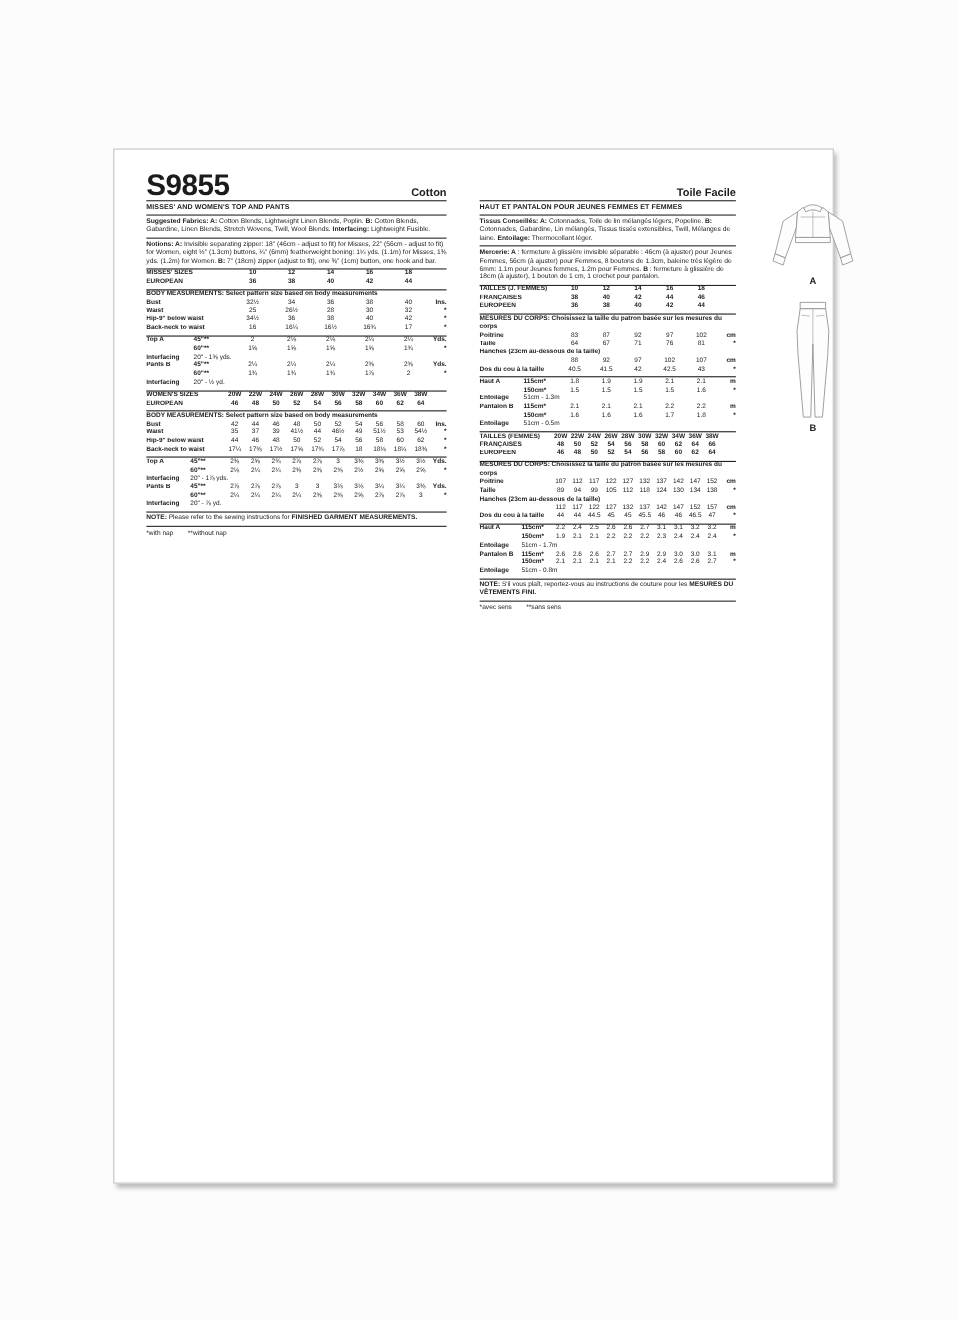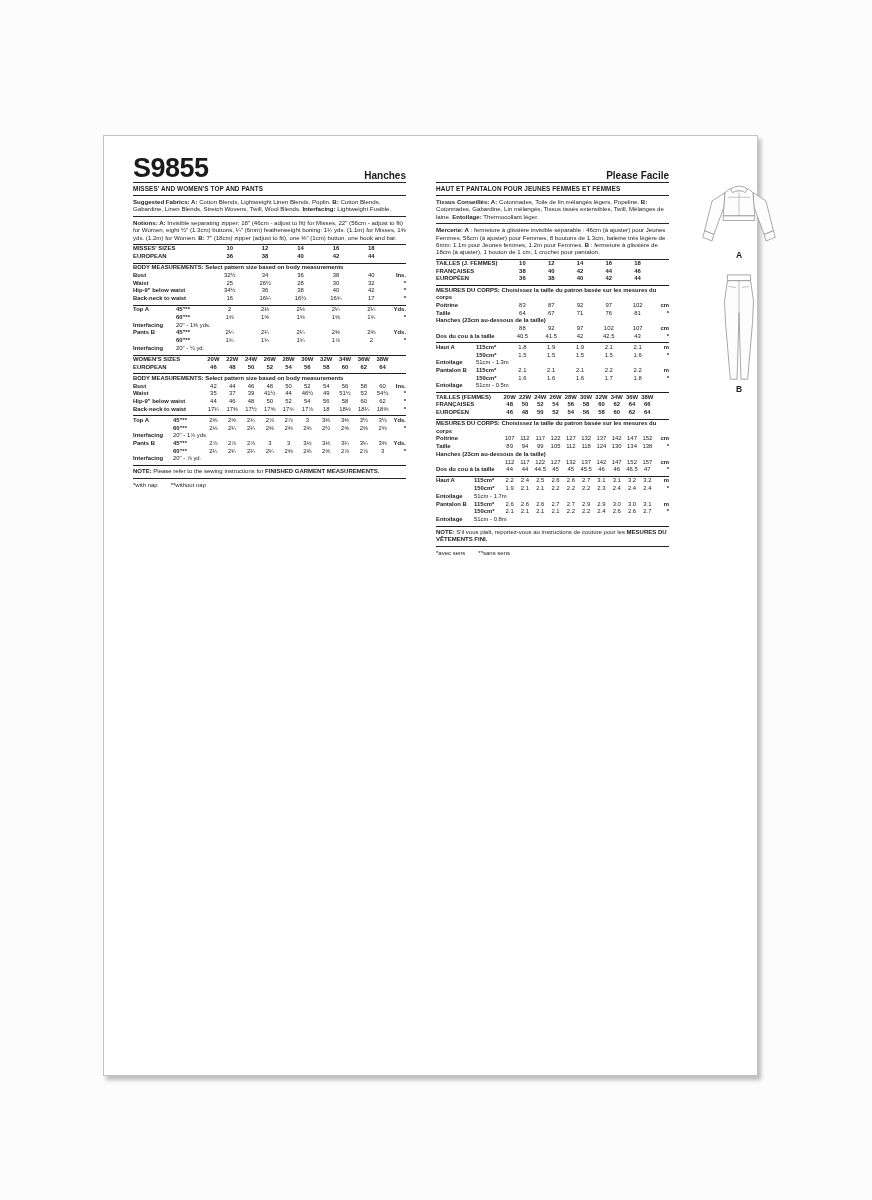--- a/index.html
+++ b/index.html
@@ -76,21 +76,21 @@
 </head>
 <body>
 
 <div class="sheet">
   <div class="inner">
     <div class="colwrap">
 
       <div class="col en">
         <div class="hdr-row">
           <div class="sku">S9855</div>
-          <div class="diff">Hanches</div>
+          <div class="diff">Cotton</div>
         </div>
         <div class="sectitle">MISSES' AND WOMEN'S TOP AND PANTS</div>
         <div>
             <div class="para"><b>Suggested Fabrics: A:</b><span> Cotton Blends, Lightweight Linen Blends, Poplin. </span><b>B:</b><span> Cotton Blends, Gabardine, Linen Blends, Stretch Wovens, Twill, Wool Blends. </span><b>Interfacing:</b><span> Lightweight Fusible.</span></div>
             <div class="para"><b>Notions: A:</b><span> Invisible separating zipper: 18" (46cm - adjust to fit) for Misses, 22" (56cm - adjust to fit) for Women, eight ½" (1.3cm) buttons, ¼" (6mm) featherweight boning: 1¼ yds. (1.1m) for Misses, 1⅜ yds. (1.2m) for Women. </span><b>B:</b><span> 7" (18cm) zipper (adjust to fit), one ⅜" (1cm) button, one hook and bar.</span></div>
             <div class="tbl c5">
               <div class="row size">
                 <span class="lab">MISSES' SIZES</span>
                 <span class="v">10</span>
                 <span class="v">12</span>
@@ -360,21 +360,21 @@
             <div class="noterow"><b>NOTE:</b><span> Please refer to the sewing instructions for </span><b>FINISHED GARMENT MEASUREMENTS.</b></div>
             <div class="foot">
               <span>*with nap</span>
               <span>**without nap</span>
             </div>
           </div>
       </div>
 
       <div class="col fr">
         <div class="hdr-row fronly">
-          <div class="diff">Please Facile</div>
+          <div class="diff">Toile Facile</div>
         </div>
         <div class="sectitle">HAUT ET PANTALON POUR JEUNES FEMMES ET FEMMES</div>
         <div>
             <div class="para"><b>Tissus Conseillés: A:</b><span> Cotonnades, Toile de lin mélangés légers, Popeline. </span><b>B:</b><span> Cotonnades, Gabardine, Lin mélangés, Tissus tissés extensibles, Twill, Mélanges de laine. </span><b>Entoilage:</b><span> Thermocollant léger.</span></div>
             <div class="para"><b>Mercerie: A</b><span> : fermeture à glissière invisible séparable : 46cm (à ajuster) pour Jeunes Femmes, 56cm (à ajuster) pour Femmes, 8 boutons de 1.3cm, baleine très légère de 6mm: 1.1m pour Jeunes femmes, 1.2m pour Femmes. </span><b>B</b><span> : fermeture à glissière de 18cm (à ajuster), 1 bouton de 1 cm, 1 crochet pour pantalon.</span></div>
             <div class="tbl c5">
               <div class="row size">
                 <span class="lab">TAILLES (J. FEMMES)</span>
                 <span class="v">10</span>
                 <span class="v">12</span>

